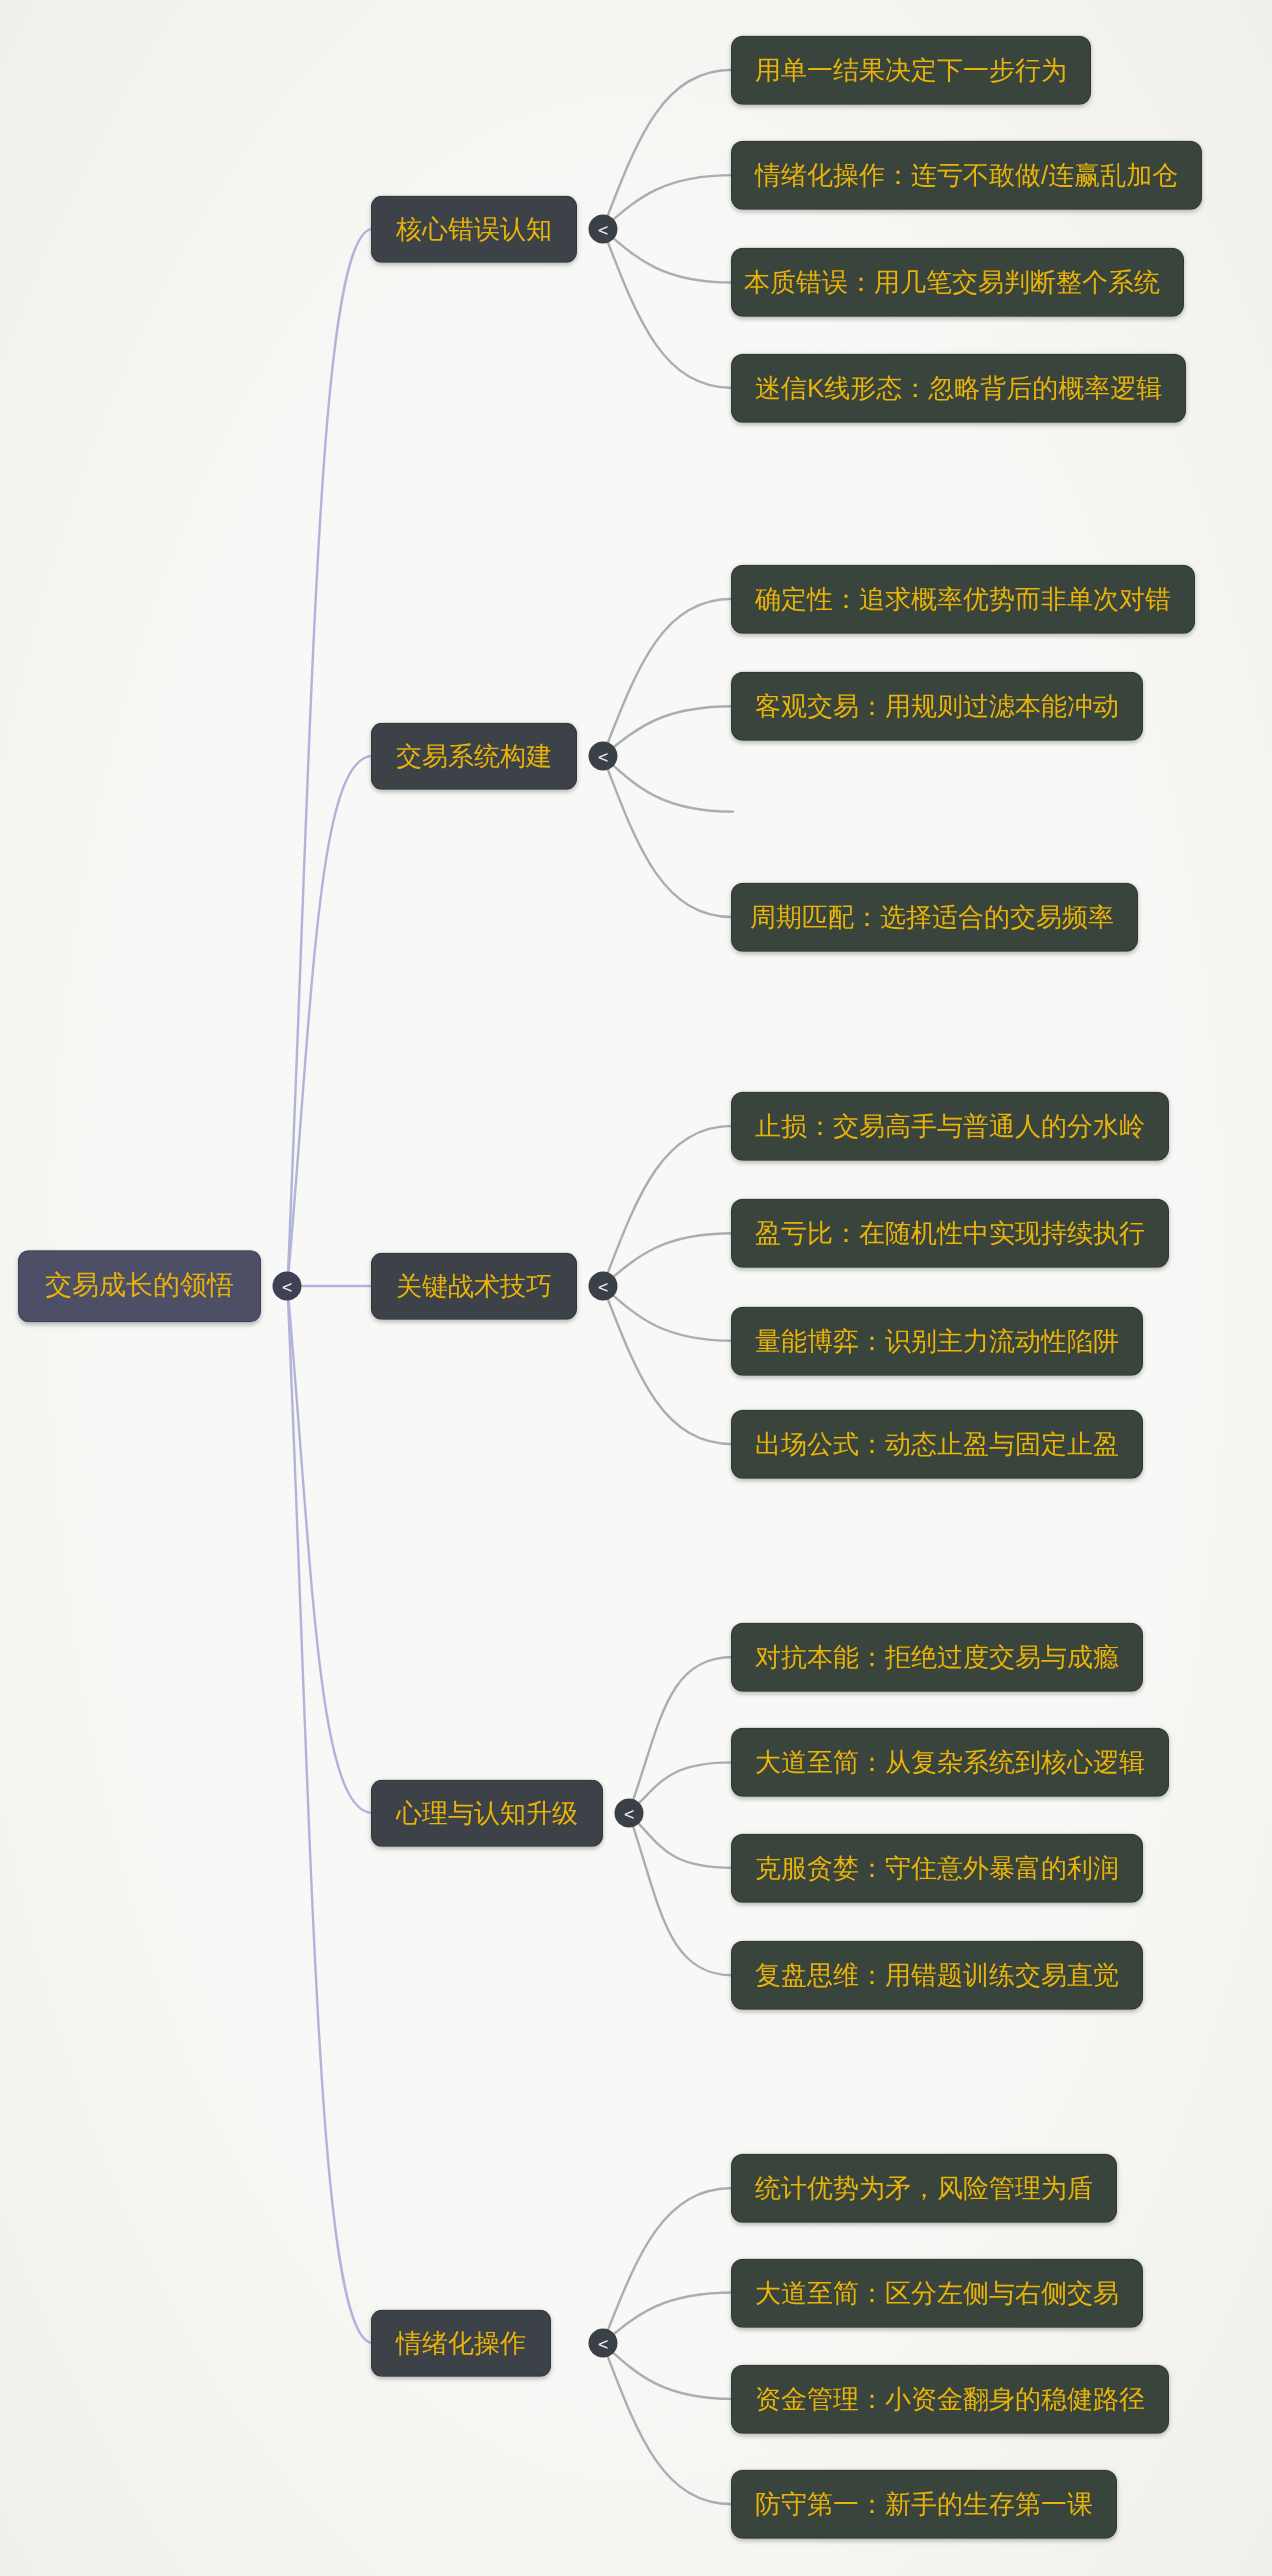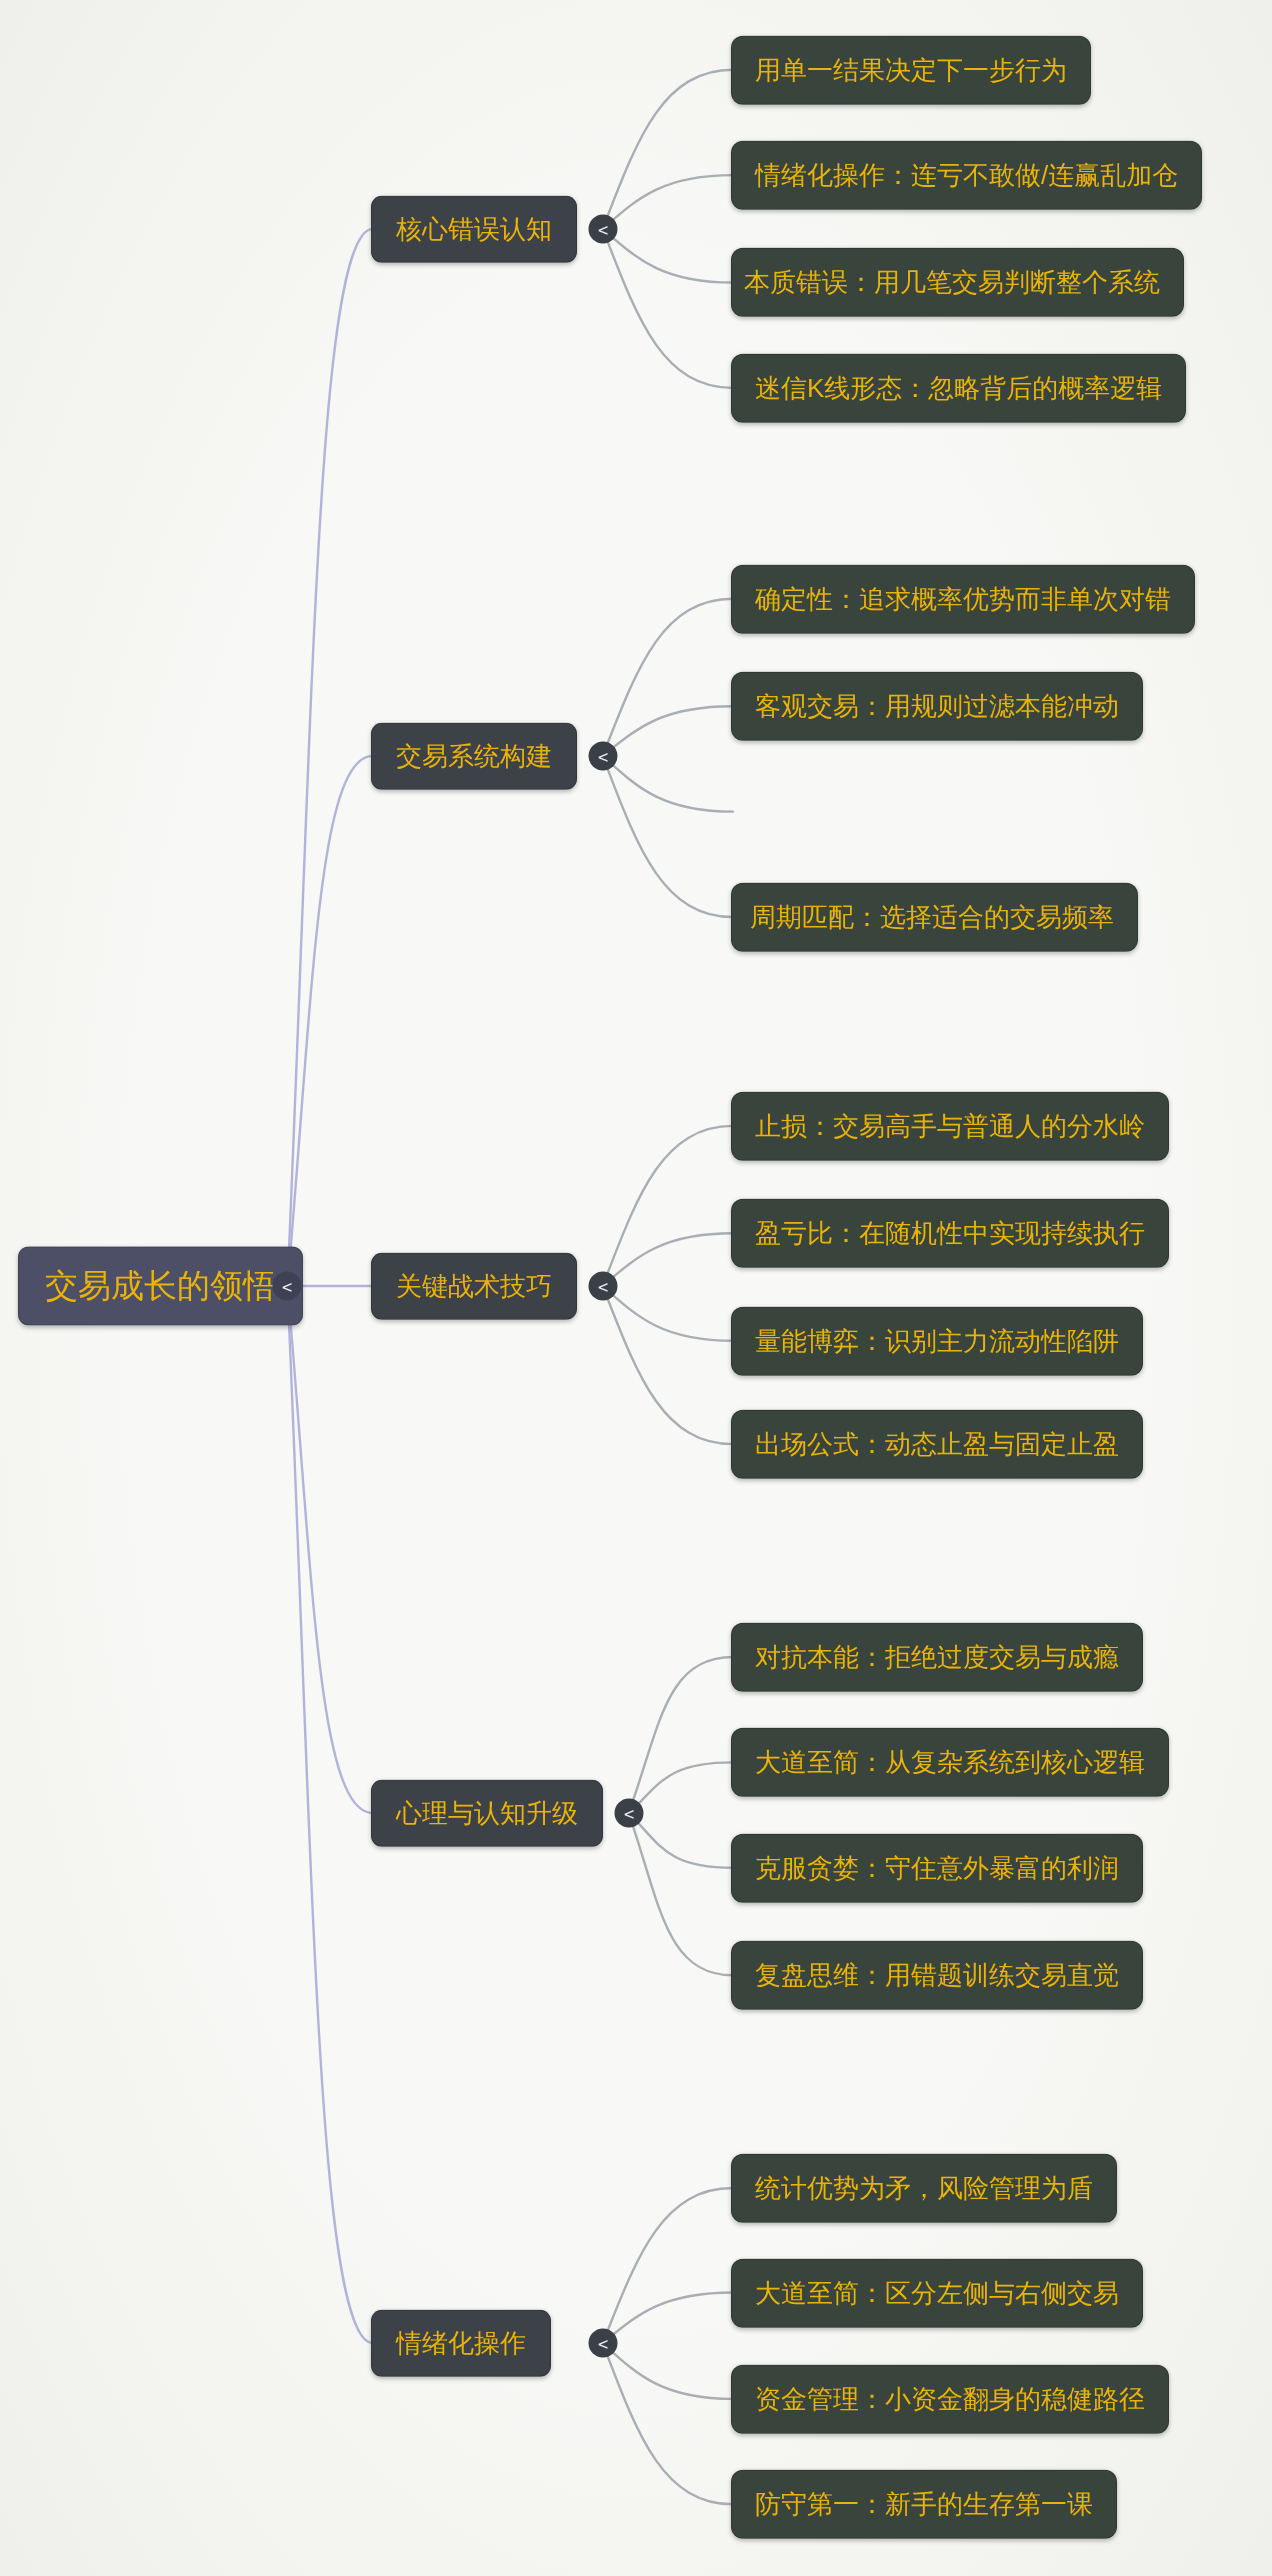--- a/index.html
+++ b/index.html
@@ -24,21 +24,21 @@
     white-space:nowrap;
     border-radius:12px;
     line-height:1.25;
     z-index:1;
     box-shadow:0 2px 4px rgba(35,45,40,.30);
     border:1px solid rgba(0,0,0,.18);
     cursor:default;
   }
   .node.root{
     background:#4c4f66;
-    font-size:33px;
+    font-size:27px;
     padding:18px 26px;
     border-radius:11px;
   }
   .node.branch{
     background:#3c4247;
     font-size:26px;
     padding:16px 24px;
     border-radius:11px;
   }
   .node.leaf{

